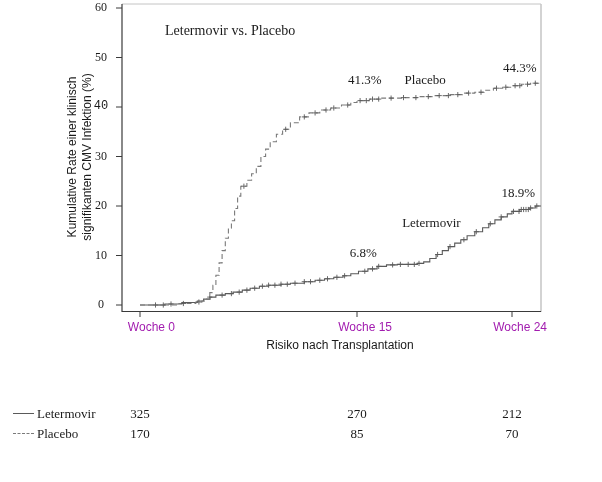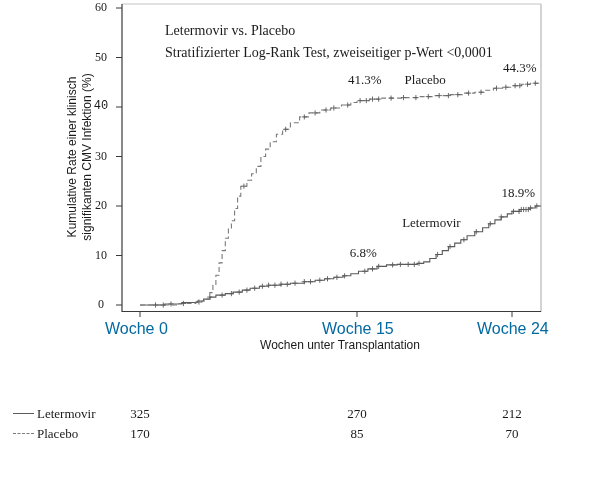--- a/index.html
+++ b/index.html
@@ -7,21 +7,21 @@
     position:relative; width:602px; height:482px; background:#ffffff; overflow:hidden;
     font-family:"Liberation Serif","DejaVu Serif",serif; color:#1a1a1a;
   }
   #plot-svg { position:absolute; left:0; top:0; }
   .serif { font-family:"Liberation Serif","DejaVu Serif",serif; }
   .sans  { font-family:"Liberation Sans","DejaVu Sans",sans-serif; }
   .abs { position:absolute; white-space:nowrap; }
   .annot { font-size:14px; color:#1a1a1a; }
   .curve-label { font-size:13px; color:#1a1a1a; transform:translate(-50%,-50%); }
   .ytick-label { font-size:12px; width:26px; text-align:center; color:#1a1a1a; }
-  .xtick-label { font-size:16px; width:70px; text-align:left; color:#0369a1; }
+  .xtick-label { font-size:12px; width:70px; text-align:right; color:#a21caf; }
   .axis-title { font-size:12px; color:#1a1a1a; }
   #y-axis-title { left:-70px; top:142px; width:300px; text-align:center;
                   transform:rotate(-90deg); transform-origin:center; line-height:15px; }
   #x-axis-title { left:220px; top:338px; width:240px; text-align:center; }
   .risk-title { font-size:13px; }
   .risk-name { font-size:13px; }
   .risk-value { font-size:13px; width:70px; text-align:center; }
   .legend-line { position:absolute; width:21px; height:0; }
 </style>
 </head>
@@ -44,28 +44,27 @@
       <line x1="140" y1="312" x2="140" y2="317" stroke="#3a3a3a" stroke-width="1"></line>
       <line x1="357" y1="312" x2="357" y2="317" stroke="#3a3a3a" stroke-width="1"></line>
       <line x1="512" y1="312" x2="512" y2="317" stroke="#3a3a3a" stroke-width="1"></line>
       <path d="M 140 305 H 160.2 V 305.0 H 164.8 V 304.0 H 177.2 V 304.0 H 181.8 V 302.5 H 192.7 V 302.5 H 197.3 V 301.0 H 203.6 V 299.1 H 209.8 V 297.1 H 215.9 V 295.1 H 225.3 V 293.6 H 233.0 V 292.1 H 242.3 V 290.1 H 250.1 V 288.2 H 259.4 V 286.2 H 268.6 V 285.2 H 281.0 V 284.2 H 290.4 V 283.2 H 304.3 V 281.7 H 315.1 V 280.3 H 324.5 V 278.8 H 333.8 V 277.3 H 343.0 V 275.8 H 350.8 V 273.8 H 358.5 V 271.3 H 367.9 V 268.9 H 377.1 V 266.4 H 386.5 V 264.9 H 397.3 V 264.4 H 417.4 V 263.4 H 423.7 V 261.9 H 429.8 V 258.5 H 436.1 V 254.5 H 442.3 V 250.6 H 448.4 V 246.6 H 454.7 V 243.1 H 460.8 V 239.7 H 467.1 V 235.7 H 474.8 V 231.7 H 482.6 V 227.8 H 488.8 V 223.8 H 494.9 V 219.9 H 501.2 V 216.9 H 507.3 V 213.9 H 512.0 V 211.4 H 519.8 V 209.5 H 529.0 V 208.0 H 535.3 V 206.0 H 541.0 V 206.0 H 541.0" fill="none" stroke="#5a5a5a" stroke-width="1.1"></path>
       <path d="M 152.9 305.0 H 158.1 M 155.5 302.4 V 307.6 M 168.4 304.0 H 173.6 M 171.0 301.4 V 306.6 M 207.2 297.1 H 212.3 M 209.8 294.5 V 299.7 M 219.5 295.1 H 224.7 M 222.1 292.5 V 297.7 M 228.8 293.6 H 234.0 M 231.4 291.0 V 296.2 M 236.6 292.1 H 241.8 M 239.2 289.5 V 294.7 M 244.3 290.1 H 249.5 M 246.9 287.5 V 292.8 M 252.1 288.2 H 257.3 M 254.7 285.6 V 290.8 M 259.8 286.2 H 265.1 M 262.4 283.6 V 288.8 M 266.0 285.2 H 271.3 M 268.6 282.6 V 287.8 M 272.3 285.2 H 277.5 M 274.9 282.6 V 287.8 M 278.4 284.2 H 283.6 M 281.0 281.6 V 286.8 M 284.6 284.2 H 289.9 M 287.3 281.6 V 286.8 M 292.4 283.2 H 297.6 M 295.0 280.6 V 285.8 M 301.7 281.7 H 306.9 M 304.3 279.1 V 284.3 M 307.9 281.7 H 313.1 M 310.5 279.1 V 284.3 M 317.2 280.3 H 322.4 M 319.8 277.6 V 282.9 M 324.9 278.8 H 330.1 M 327.5 276.2 V 281.4 M 334.3 277.3 H 339.5 M 336.9 274.7 V 279.9 M 342.0 275.8 H 347.2 M 344.6 273.2 V 278.4 M 362.1 271.3 H 367.4 M 364.8 268.7 V 273.9 M 369.9 268.9 H 375.1 M 372.5 266.3 V 271.5 M 376.1 266.4 H 381.3 M 378.7 263.8 V 269.0 M 390.0 264.9 H 395.3 M 392.6 262.3 V 267.5 M 397.8 264.4 H 403.0 M 400.4 261.8 V 267.0 M 405.6 264.4 H 410.8 M 408.2 261.8 V 267.0 M 411.7 264.4 H 416.9 M 414.3 261.8 V 267.0 M 416.4 263.4 H 421.6 M 419.0 260.8 V 266.0 M 435.0 254.5 H 440.2 M 437.6 251.9 V 257.1 M 447.4 246.6 H 452.6 M 450.0 244.0 V 249.2 M 461.3 239.7 H 466.6 M 463.9 237.1 V 242.3 M 473.7 231.7 H 478.9 M 476.3 229.1 V 234.3 M 487.7 223.8 H 492.9 M 490.3 221.2 V 226.4 M 498.6 216.9 H 503.8 M 501.2 214.3 V 219.5 M 510.9 211.4 H 516.1 M 513.5 208.8 V 214.0 M 516.4 211.4 H 521.6 M 519.0 208.8 V 214.0 M 518.7 209.5 H 523.9 M 521.3 206.9 V 212.1 M 521.0 209.5 H 526.2 M 523.6 206.9 V 212.1 M 523.4 209.5 H 528.6 M 526.0 206.9 V 212.1 M 525.7 209.5 H 530.9 M 528.3 206.9 V 212.1 M 528.0 208.0 H 533.2 M 530.6 205.4 V 210.6 M 534.2 206.0 H 539.4 M 536.8 203.4 V 208.6 " fill="none" stroke="#5a5a5a" stroke-width="0.9"></path>
       <path d="M 140 305 H 174.1 V 305.0 H 178.8 V 303.5 H 189.6 V 303.5 H 195.8 V 302.0 H 202.0 V 301.0 H 206.6 V 299.1 H 209.8 V 292.6 H 212.9 V 285.2 H 215.9 V 275.3 H 219.1 V 262.9 H 222.1 V 250.6 H 225.3 V 238.2 H 228.4 V 228.3 H 231.4 V 220.8 H 234.6 V 208.5 H 237.6 V 196.1 H 240.8 V 186.2 H 246.9 V 180.3 H 251.6 V 173.8 H 256.3 V 166.4 H 260.9 V 156.5 H 265.6 V 149.1 H 270.2 V 141.7 H 276.4 V 134.2 H 282.6 V 129.3 H 290.4 V 122.8 H 299.6 V 116.9 H 309.0 V 112.9 H 319.8 V 110.0 H 330.6 V 108.0 H 341.5 V 105.0 H 350.8 V 102.5 H 357.0 V 100.6 H 369.4 V 99.1 H 381.8 V 98.1 H 403.5 V 97.6 H 419.0 V 96.6 H 434.5 V 95.6 H 450.0 V 94.6 H 462.4 V 93.1 H 474.8 V 92.2 H 484.1 V 90.2 H 493.4 V 88.2 H 502.7 V 87.2 H 512.0 V 85.7 H 521.3 V 84.2 H 530.6 V 83.2 H 541.0 V 82.3 H 541.0" fill="none" stroke="#7a7a7a" stroke-width="1.1" stroke-dasharray="5,3"></path>
       <path d="M 160.7 305.0 H 165.8 M 163.3 302.4 V 307.6 M 180.8 303.5 H 186.0 M 183.4 300.9 V 306.1 M 196.3 302.0 H 201.5 M 198.9 299.4 V 304.6 M 241.3 186.2 H 246.5 M 243.9 183.6 V 188.8 M 283.1 129.3 H 288.3 M 285.7 126.7 V 131.9 M 301.7 116.9 H 306.9 M 304.3 114.3 V 119.5 M 312.5 112.9 H 317.8 M 315.1 110.3 V 115.5 M 323.4 110.0 H 328.6 M 326.0 107.4 V 112.6 M 331.1 108.0 H 336.4 M 333.8 105.4 V 110.6 M 345.1 105.0 H 350.3 M 347.7 102.4 V 107.6 M 357.5 100.6 H 362.7 M 360.1 98.0 V 103.2 M 363.7 100.6 H 368.9 M 366.3 98.0 V 103.2 M 369.9 99.1 H 375.1 M 372.5 96.5 V 101.7 M 376.1 99.1 H 381.3 M 378.7 96.5 V 101.7 M 388.5 98.1 H 393.7 M 391.1 95.5 V 100.7 M 400.9 97.6 H 406.1 M 403.5 95.0 V 100.2 M 413.3 97.6 H 418.5 M 415.9 95.0 V 100.2 M 425.7 96.6 H 430.9 M 428.3 94.0 V 99.2 M 436.6 95.6 H 441.8 M 439.2 93.0 V 98.2 M 445.8 95.6 H 451.1 M 448.4 93.0 V 98.2 M 455.1 94.6 H 460.4 M 457.8 92.0 V 97.2 M 466.0 93.1 H 471.2 M 468.6 90.5 V 95.7 M 478.4 92.2 H 483.6 M 481.0 89.6 V 94.8 M 493.9 88.2 H 499.1 M 496.5 85.6 V 90.8 M 503.2 87.2 H 508.4 M 505.8 84.6 V 89.8 M 512.5 85.7 H 517.7 M 515.1 83.1 V 88.3 M 517.1 85.7 H 522.4 M 519.8 83.1 V 88.3 M 524.9 84.2 H 530.1 M 527.5 81.6 V 86.8 M 532.6 83.2 H 537.9 M 535.3 80.6 V 85.8 " fill="none" stroke="#5a5a5a" stroke-width="0.9"></path>
     </svg>
 
   <div class="abs serif annot" style="left:165px; top:23px;">Letermovir vs. Placebo</div>
-  <div class="abs serif annot" style="left:165px; top:45px;">Stratifizierter Log-Rank Test, zweiseitiger p-Wert &lt;0,0001</div>
 
   <div id="y-axis-title" class="abs sans axis-title">
     <span style="display:block">Kumulative Rate einer klinisch</span>
     <span style="display:block">signifikanten CMV Infektion (%)</span>
   </div>
 
-  <div id="x-axis-title" class="abs sans axis-title">Wochen unter Transplantation</div>
+  <div id="x-axis-title" class="abs sans axis-title">Risiko nach Transplantation</div>
 
   <div id="y-ticks">
       <div class="abs serif ytick-label" style="left:88px; top:297px;">0</div>
       <div class="abs serif ytick-label" style="left:88px; top:247.5px;">10</div>
       <div class="abs serif ytick-label" style="left:88px; top:198px;">20</div>
       <div class="abs serif ytick-label" style="left:88px; top:148.5px;">30</div>
       <div class="abs serif ytick-label" style="left:88px; top:99px;font-family:Liberation Mono, monospace;">40</div>
       <div class="abs serif ytick-label" style="left:88px; top:49.5px;">50</div>
       <div class="abs serif ytick-label" style="left:88px; top:0px;">60</div>
     </div>

